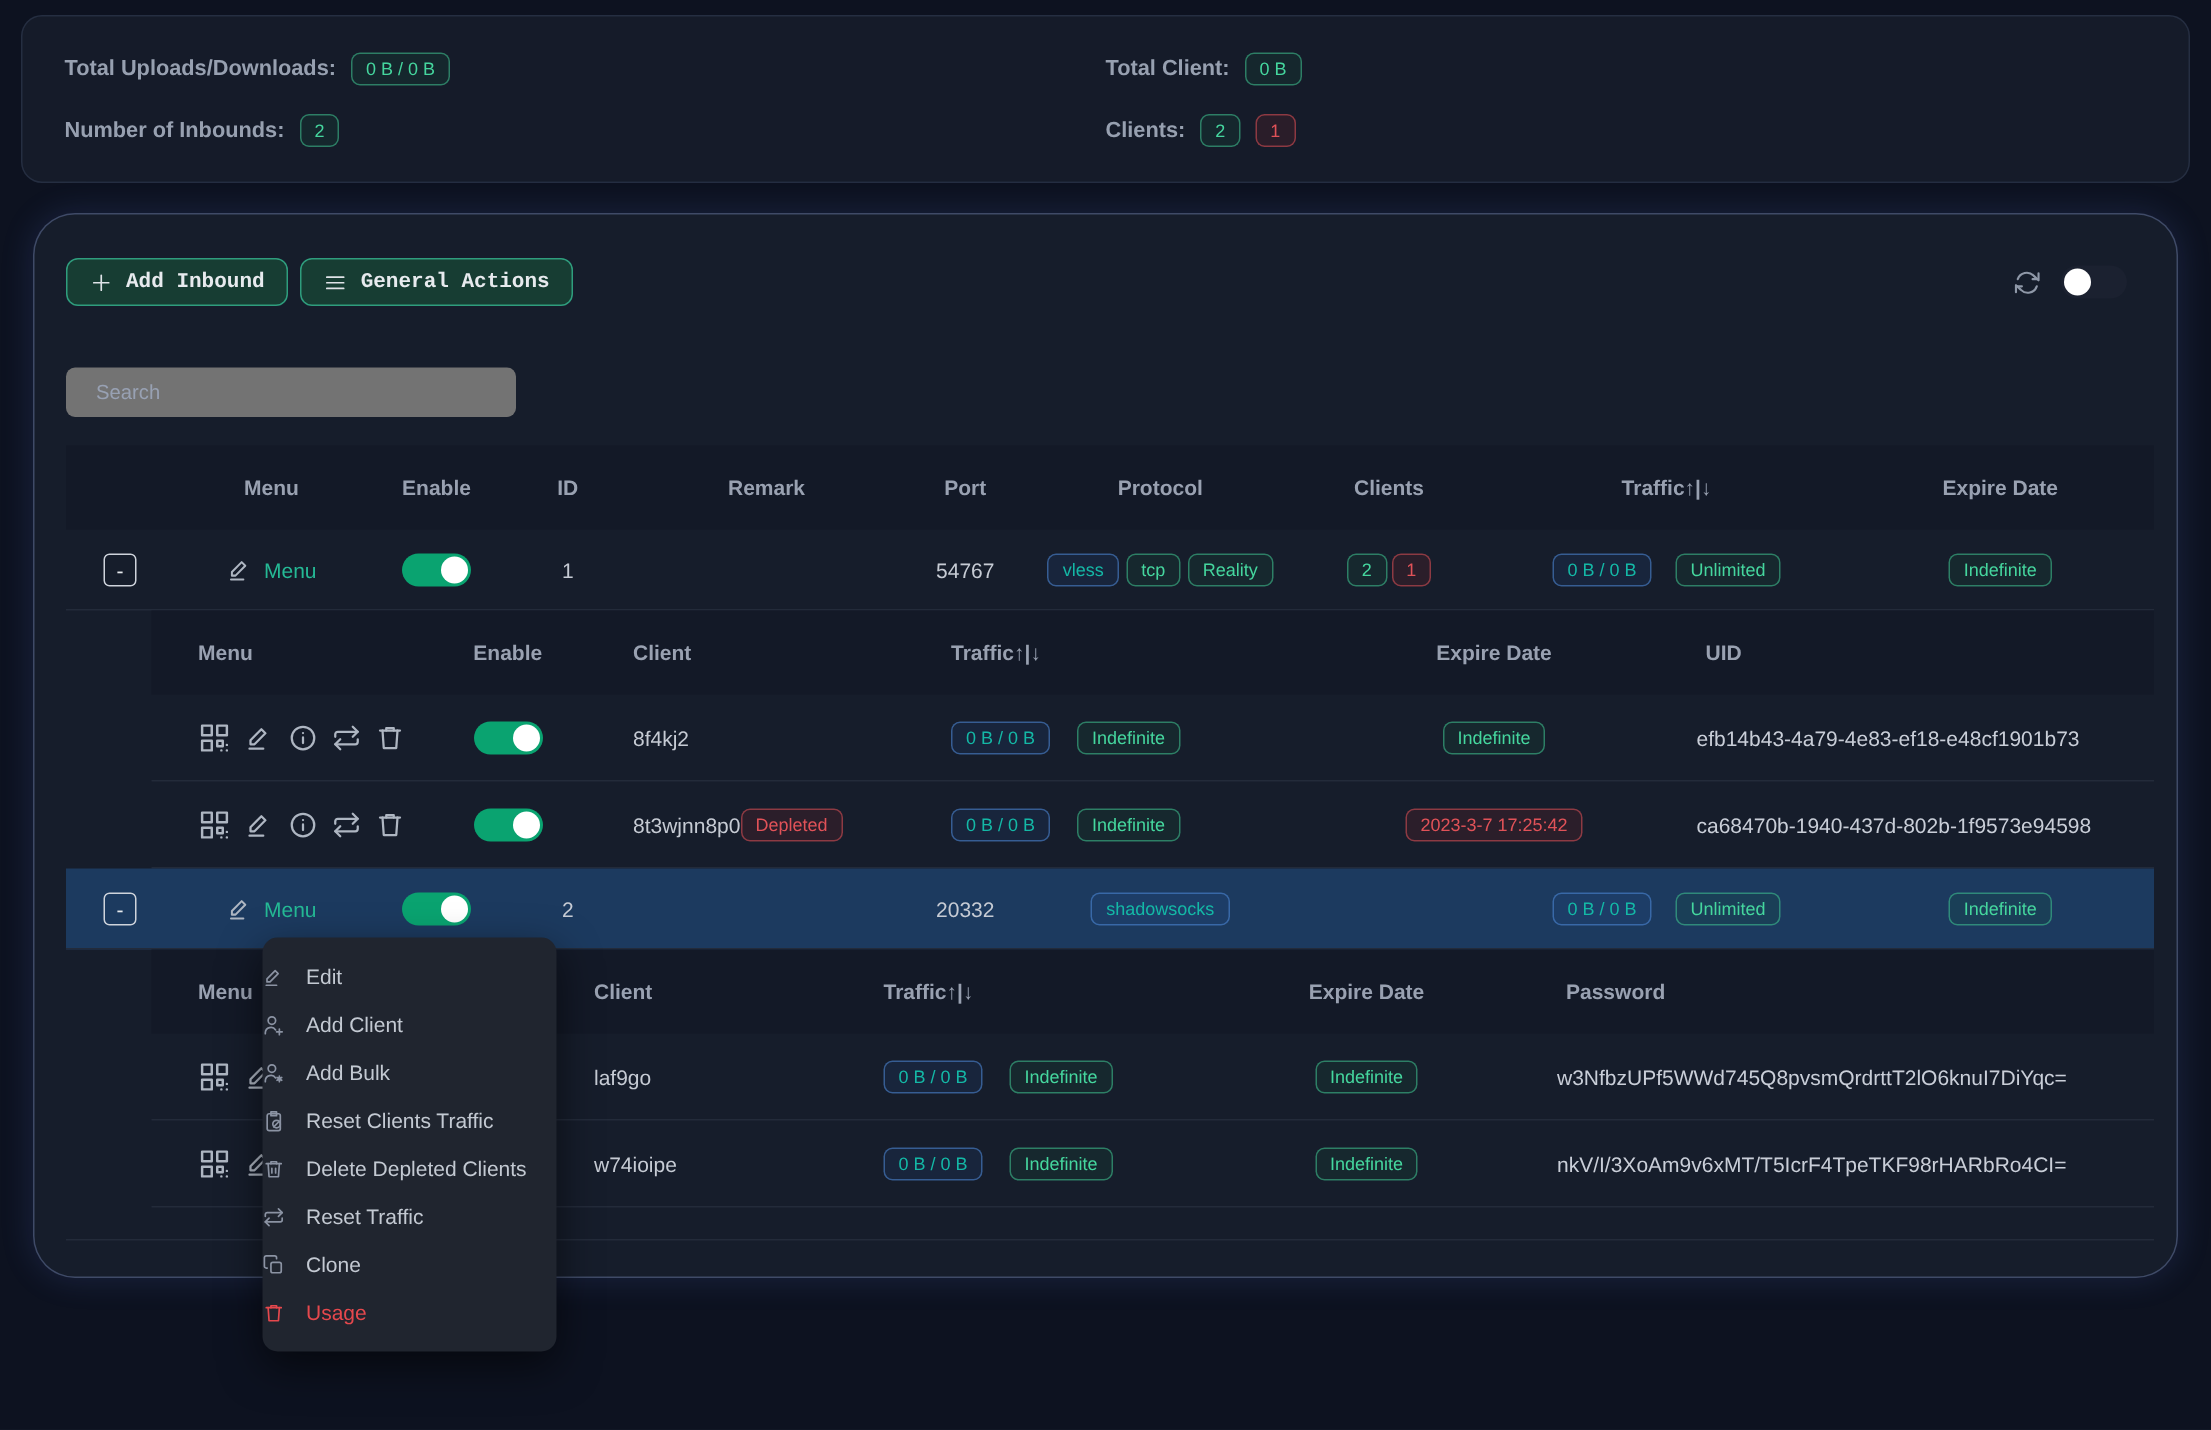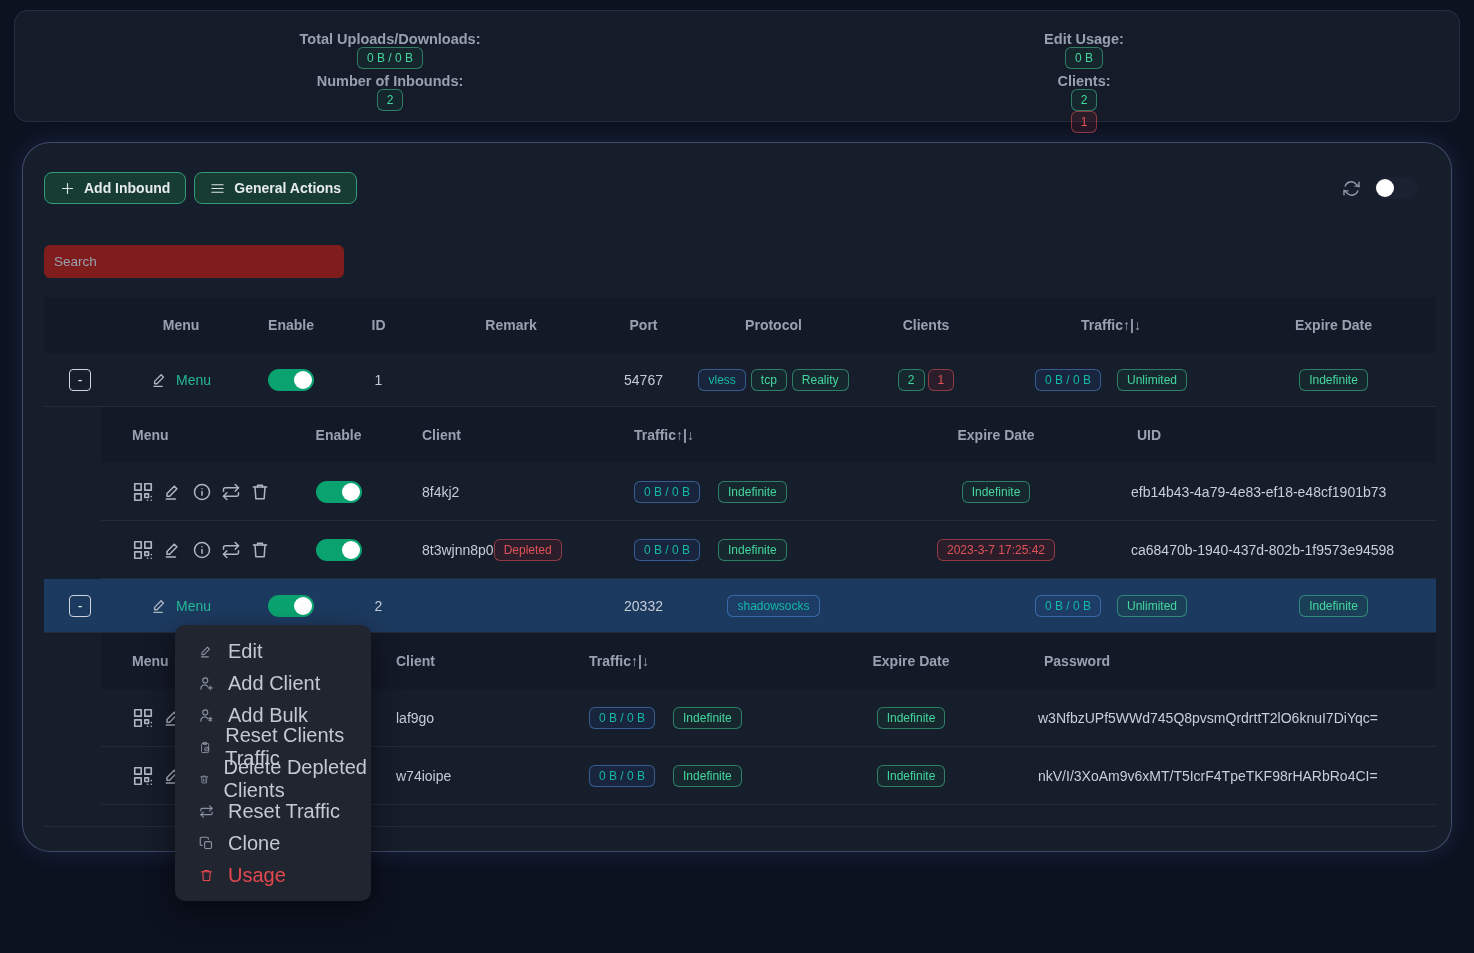--- a/index.html
+++ b/index.html
@@ -10,21 +10,21 @@
     color:#c6cbd4;
     position:relative;
   }
   
   .stats-card {
     position:absolute; left:14px; top:10px; width:1446px; height:112px;
     background:#151b29; border:1px solid rgba(96,114,150,0.22); border-radius:14px;
     padding:20px 28px; display:flex;
   }
   .stats-col { width:50%; display:flex; flex-direction:column; gap:12px; }
-  .stats-row { display:flex; align-items:center; height:30px;flex-direction:column; }
+  .stats-row { display:flex; align-items:center; gap:10px; height:30px; }
   .stats-label { color:#97a0b0; font-size:14.5px; font-weight:bold; }
   
   .badge {
     display:inline-flex; align-items:center; justify-content:center;
     font-size:12px; padding:3px 9px; border-radius:6px; border:1px solid; white-space:nowrap;
   }
   .badge-green { color:#45d69e; border-color:rgba(69,214,158,0.5); background:rgba(24,80,60,0.22); }
   .badge-blue  { color:#6fา; }
   .badge-blue  { color:#14b8a6; border-color:rgba(80,140,220,0.55); background:rgba(35,80,150,0.16); }
   .badge-red   { color:#e05258; border-color:rgba(224,82,88,0.55); background:rgba(120,35,40,0.22); }
@@ -33,33 +33,33 @@
     position:absolute; left:22px; top:142px; width:1430px; height:710px;
     background:#161d2b; border:1px solid rgba(140,160,215,0.35); border-radius:28px;
     box-shadow:0 0 22px rgba(90,120,220,0.18);
     padding:29px 15px 0 21px;
   }
   .toolbar { display:flex; align-items:center; justify-content:space-between; height:32px; }
   .toolbar-left { display:flex; gap:8px; }
   .btn {
     display:inline-flex; align-items:center; gap:9px; height:32px; padding:0 15px;
     background:#173d33; border:1px solid #2f9d7d; border-radius:8px;
-    color:#e7eaee; font-size:14px; font-weight:bold; cursor:pointer;
+    color:#e7eaee; font-size:14px; font-weight:bold; cursor:pointer;font-family:Liberation Mono, monospace;
   }
   .btn .icon { color:#dfe3e8; }
   .toolbar-right { display:flex; align-items:center; gap:13px; padding-right:18px; }
   .refresh { color:#8f98a8; }
   .switch { width:44px; height:22px; border-radius:11px; position:relative; cursor:pointer; }
   .switch-off { background:#1b2130; }
   .switch-off .knob { position:absolute; left:2px; top:2px; width:18px; height:18px; border-radius:50%; background:#fff; }
   .switch-on { background:#0aa370; width:46px; }
   .switch-on .knob { position:absolute; right:2px; top:2px; width:18px; height:18px; border-radius:50%; background:#fff; }
   .search-box {
-    margin-top:41px; width:300px; height:33px; background:#7f1d1d; border:none; border-radius:6px;
-    padding:0 10px; color:#dfe3ea; font-size:13.5px; font-family:"Liberation Sans", sans-serif;
+    margin-top:41px; width:300px; height:33px; background:#737373; border:none; border-radius:6px;
+    padding:0 20px; color:#dfe3ea; font-size:13.5px; font-family:"Liberation Sans", sans-serif;
   }
   .search-box::placeholder { color:#98a1b3; }
   
   .table { margin-top:19px; }
   .main-grid { display:grid; grid-template-columns:72px 130px 90px 85px 180px 85px 175px 130px 240px 1fr; }
   .sub-wrap { margin-left:57px; }
   .sub1-grid { display:grid; grid-template-columns:190px 95px 200px 295px 230px 1fr; }
   .sub2-grid { display:grid; grid-template-columns:190px 90px 180px 260px 180px 1fr; }
   .thead { background:#131927; font-weight:bold; font-size:14px; color:#99a1b1; height:56px; }
   .trow { height:54px; border-bottom:1px solid #232b3a; font-size:14px; }
@@ -83,42 +83,42 @@
   .gap16 { gap:16px; } .gap18 { gap:18px; }
   .footer-strip { height:22px; border-bottom:1px solid #232b3a; }
   
   .icon { stroke:currentColor; fill:none; stroke-width:1.8; stroke-linecap:round; stroke-linejoin:round; display:block; }
   
   .context-menu {
     position:absolute; left:175px; top:625px; width:196px;
     background:#20252f; border-radius:10px; box-shadow:0 10px 28px rgba(0,0,0,0.55);
     padding:10px 0; z-index:50;
   }
-  .cm-item { display:flex; align-items:center; gap:14px; height:32px; padding-left:24px;
-    color:#c3c9d2; font-size:20px; cursor:pointer; }
+  .cm-item { display:flex; align-items:center; gap:14px; height:32px; padding-left:0;
+    color:#c3c9d2; font-size:14px; cursor:pointer; }
   .cm-item .icon { color:#8b93a3; }
   .cm-danger, .cm-danger .icon { color:#e5484d; }
 </style>
 </head>
 <body>
 
 <div class="stats-card">
   <div class="stats-col">
     <div class="stats-row">
       <span class="stats-label">Total Uploads/Downloads:</span>
       <span class="badge badge-green">0 B / 0 B</span>
     </div>
     <div class="stats-row">
       <span class="stats-label">Number of Inbounds:</span>
       <span class="badge badge-green">2</span>
     </div>
   </div>
   <div class="stats-col">
     <div class="stats-row">
-      <span class="stats-label">Edit Usage:</span>
+      <span class="stats-label">Total Client:</span>
       <span class="badge badge-green">0 B</span>
     </div>
     <div class="stats-row">
       <span class="stats-label">Clients:</span>
       <span class="badge badge-green">2</span>
       <span class="badge badge-red">1</span>
     </div>
   </div>
 </div>
 

